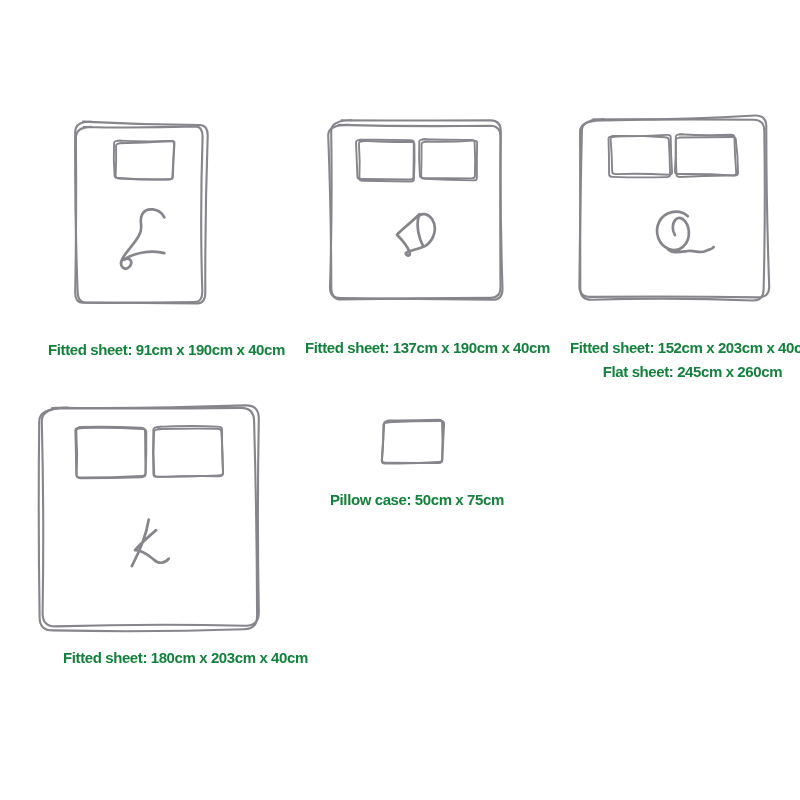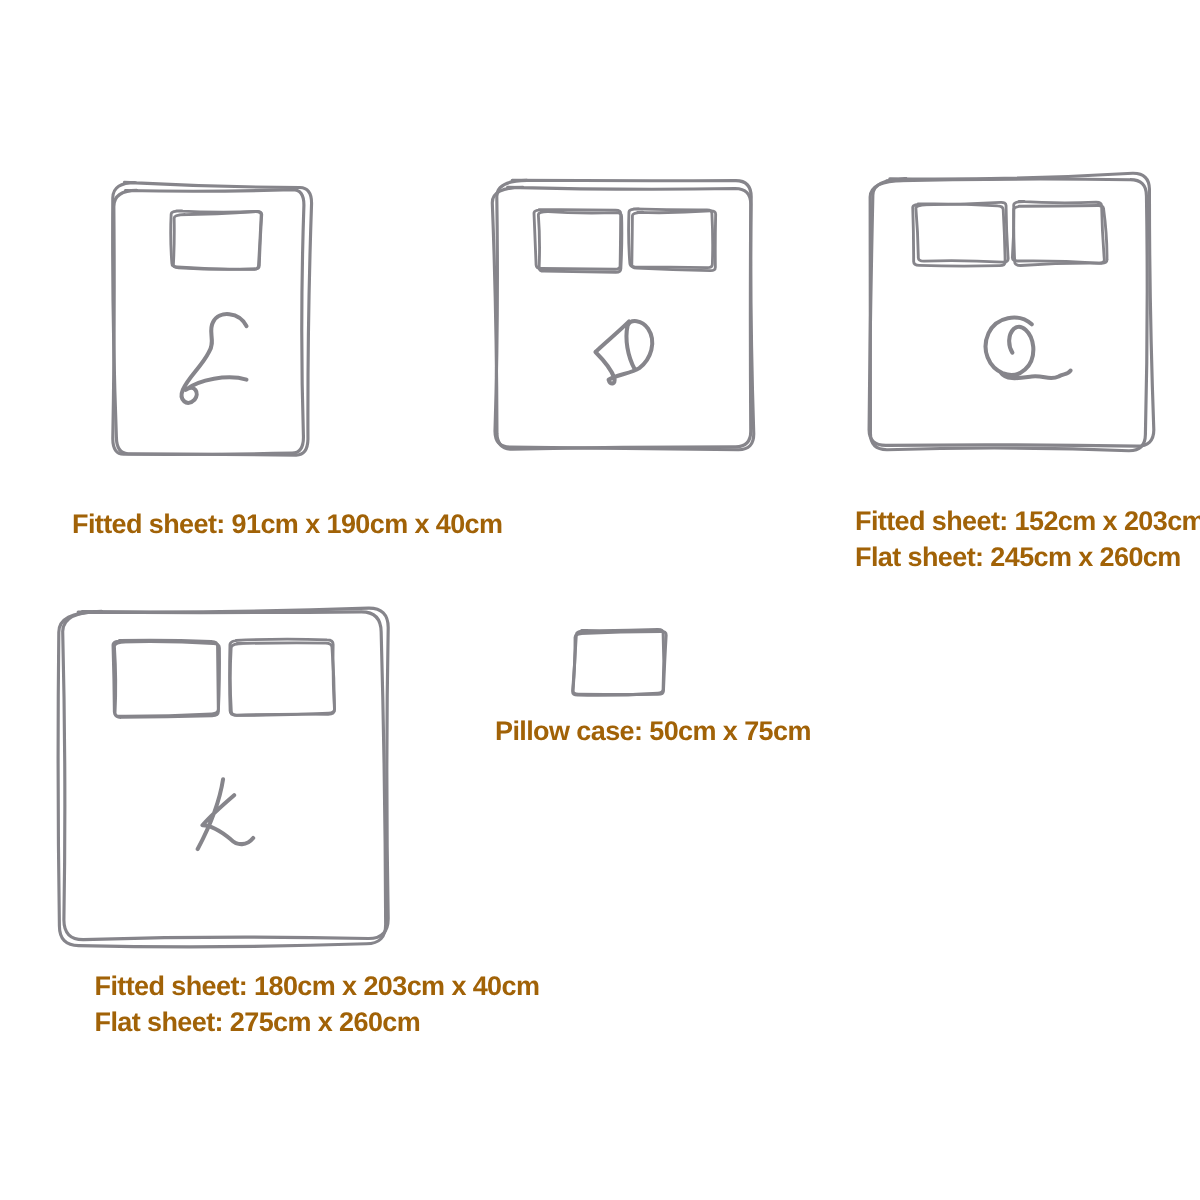--- a/index.html
+++ b/index.html
@@ -4,26 +4,27 @@
 <style>
   html,body{margin:0;padding:0}
   body{
     width:800px;height:800px;position:relative;overflow:hidden;
     background:#ffffff;
     font-family:"Liberation Sans",sans-serif;
   }
   .bed-svg{position:absolute;display:block}
   .caption{
     position:absolute;
-    color:#a16207;
-    font-size:18px;
+    color:#15803d;
+    font-size:15px;
     font-weight:600;
     line-height:23.5px;
     letter-spacing:-0.4px;
     white-space:nowrap;
+    text-align:center;
   }
   .caption div{white-space:nowrap}
 </style>
 </head>
 <body>
 
 <div>
 
   <svg class="bed-svg" id="bed-single" style="left:73px;top:118px" width="138" height="193" viewBox="0 0 138 193">
       <path d="M 10.0 3.6 Q 68.8 6.7 126.9 7.0 Q 134.9 7.2 134.7 17.9 Q 132.0 94.2 132.3 174.7 Q 132.1 185.4 124.5 185.4 Q 70.0 185.0 12.4 184.5 Q 4.8 184.4 4.6 173.6 Q 1.6 93.1 2.2 14.2 Q 2.1 3.4 18.0 3.8" fill="none" stroke="#86858b" stroke-width="2.1" stroke-linecap="round" stroke-linejoin="round"></path>
@@ -39,20 +40,21 @@
   <svg class="bed-svg" id="bed-double" style="left:325px;top:117px" width="182" height="190" viewBox="0 0 182 190">
       <path d="M 16.5 3.2 Q 89.6 3.7 165.6 3.4 Q 175.7 3.4 175.8 14.2 Q 174.8 90.7 177.5 172.1 Q 177.6 182.9 167.2 182.8 Q 92.5 181.8 15.3 181.1 Q 4.9 181.0 5.0 170.3 Q 7.4 94.4 6.2 13.9 Q 6.3 3.2 26.7 3.3" fill="none" stroke="#86858b" stroke-width="2.1" stroke-linecap="round" stroke-linejoin="round"></path>
       <path d="M 13.4 7.9 Q 91.9 9.9 165.1 8.7 Q 175.5 8.8 175.5 19.1 Q 175.0 96.1 175.5 170.5 Q 175.5 180.8 165.4 180.9 Q 89.0 180.9 16.7 182.5 Q 6.6 182.6 6.3 172.1 Q 6.1 92.2 3.2 18.3 Q 3.0 7.8 23.7 7.9" fill="none" stroke="#86858b" stroke-width="2.1" stroke-linecap="round" stroke-linejoin="round"></path>
       <path d="M 34.4 22.8 Q 58.7 22.6 85.4 23.1 Q 88.8 23.1 88.8 25.5 Q 88.7 43.8 88.4 60.2 Q 88.3 62.6 85.0 62.5 Q 60.2 62.2 35.9 62.0 Q 32.5 62.0 32.4 59.6 Q 31.7 42.6 31.0 25.1 Q 30.9 22.7 37.9 22.8" fill="none" stroke="#86858b" stroke-width="1.9" stroke-linecap="round" stroke-linejoin="round"></path>
       <path d="M 37.2 23.9 Q 62.2 25.6 86.1 24.7 Q 89.4 24.8 89.4 27.2 Q 89.9 43.4 88.9 62.1 Q 88.8 64.5 85.6 64.5 Q 60.4 64.2 37.7 63.8 Q 34.5 63.8 34.4 61.4 Q 35.2 43.4 33.9 26.3 Q 33.9 23.9 40.5 24.0" fill="none" stroke="#86858b" stroke-width="1.9" stroke-linecap="round" stroke-linejoin="round"></path>
       <path d="M 97.6 22.3 Q 123.2 23.0 146.3 22.9 Q 149.6 22.9 149.6 25.3 Q 150.5 43.0 149.9 59.1 Q 149.9 61.4 146.6 61.4 Q 121.2 60.9 98.2 60.9 Q 94.9 60.8 94.9 58.5 Q 93.6 42.1 94.3 24.5 Q 94.3 22.2 100.9 22.3" fill="none" stroke="#86858b" stroke-width="1.9" stroke-linecap="round" stroke-linejoin="round"></path>
       <path d="M 100.0 24.6 Q 124.7 25.3 148.8 23.6 Q 152.1 23.5 152.1 25.9 Q 151.7 43.8 151.9 61.1 Q 151.9 63.5 148.5 63.4 Q 123.0 63.0 99.5 61.8 Q 96.2 61.7 96.2 59.5 Q 96.5 42.5 96.6 26.9 Q 96.6 24.7 103.3 24.5" fill="none" stroke="#86858b" stroke-width="1.9" stroke-linecap="round" stroke-linejoin="round"></path>
       <path d="M36 14 C29 21 18 30 13 35 C18 40 24 47 26 53 C27 57 23 58 22 54 C28 50 37 50 43 46 C51 40 55 28 49 19 C45 13 37 12 35 17 C33 26 35 38 40 47" transform="translate(59.3 83.6) scale(0.974)" fill="none" stroke="#86858b" stroke-width="2.77" stroke-linecap="round" stroke-linejoin="round"></path>
     </svg>
   <div class="caption" style="left:305px;top:336px">
+    <div>Fitted sheet: 137cm x 190cm x 40cm</div>
   </div>
 
   <svg class="bed-svg" id="bed-queen" style="left:574px;top:113px" width="198" height="194" viewBox="0 0 198 194">
       <path d="M 17.2 7.6 Q 100.7 5.6 179.3 6.8 Q 190.3 6.7 190.3 17.6 Q 191.6 98.6 189.6 176.7 Q 189.5 187.6 178.5 187.5 Q 98.9 184.2 17.3 186.8 Q 6.3 186.7 6.3 176.0 Q 6.0 96.0 6.1 18.4 Q 6.1 7.6 28.2 7.5" fill="none" stroke="#86858b" stroke-width="2.1" stroke-linecap="round" stroke-linejoin="round"></path>
       <path d="M 19.2 6.2 Q 99.9 7.3 181.1 2.5 Q 192.1 2.3 192.3 13.2 Q 192.2 90.8 195.2 173.5 Q 195.3 184.4 183.9 184.4 Q 102.4 183.0 16.6 183.9 Q 5.2 183.9 5.4 173.2 Q 6.1 98.1 7.9 17.1 Q 8.1 6.5 30.2 6.0" fill="none" stroke="#86858b" stroke-width="2.1" stroke-linecap="round" stroke-linejoin="round"></path>
       <path d="M 38.1 23.0 Q 65.0 22.6 91.1 24.2 Q 94.7 24.3 94.8 26.7 Q 95.8 44.4 96.1 61.7 Q 96.2 64.1 92.5 64.1 Q 65.1 64.8 38.8 63.9 Q 35.2 63.9 35.1 61.4 Q 35.1 42.1 34.5 25.4 Q 34.5 23.0 41.7 23.1" fill="none" stroke="#86858b" stroke-width="1.9" stroke-linecap="round" stroke-linejoin="round"></path>
       <path d="M 40.1 23.6 Q 66.1 23.4 93.0 21.9 Q 96.6 21.7 96.7 24.1 Q 96.9 42.2 98.1 59.4 Q 98.2 61.8 94.6 61.8 Q 67.0 60.2 41.9 61.1 Q 38.3 61.1 38.2 58.8 Q 38.0 42.4 36.6 25.9 Q 36.5 23.7 43.7 23.5" fill="none" stroke="#86858b" stroke-width="1.9" stroke-linecap="round" stroke-linejoin="round"></path>
       <path d="M 105.4 24.5 Q 132.7 24.4 158.0 24.0 Q 161.6 23.9 161.7 26.2 Q 164.1 43.8 164.0 60.1 Q 164.1 62.4 160.4 62.5 Q 133.5 62.2 106.3 64.0 Q 102.6 64.0 102.5 61.7 Q 101.6 44.3 101.8 26.9 Q 101.8 24.5 109.0 24.4" fill="none" stroke="#86858b" stroke-width="1.9" stroke-linecap="round" stroke-linejoin="round"></path>
       <path d="M 105.3 21.3 Q 130.5 22.8 156.8 21.8 Q 160.3 21.8 160.4 24.2 Q 160.8 42.7 162.2 60.0 Q 162.3 62.5 158.6 62.4 Q 132.3 60.6 104.5 61.0 Q 100.8 60.9 100.9 58.6 Q 102.1 42.3 101.8 23.7 Q 101.8 21.3 108.8 21.3" fill="none" stroke="#86858b" stroke-width="1.9" stroke-linecap="round" stroke-linejoin="round"></path>
       <path d="M45 15 C36 7 21 10 16 21 C11 32 16 44 26 48 C37 52 47 43 46 30 C45 20 38 14 33 18 C29 22 29 29 32 34 M24 47 C28 53 37 51 45 50 C53 49 57 53 63 50 C66 48 69 49 71 46" transform="translate(69.1 88.3) scale(0.994)" fill="none" stroke="#86858b" stroke-width="2.72" stroke-linecap="round" stroke-linejoin="round"></path>
@@ -66,24 +68,23 @@
       <path d="M 16.1 8.1 Q 108.3 8.8 205.0 7.9 Q 217.9 7.9 218.1 21.2 Q 220.8 119.1 221.1 215.9 Q 221.3 229.1 208.3 229.2 Q 111.2 232.5 16.6 230.4 Q 3.6 230.5 3.6 217.2 Q 2.1 120.7 3.2 21.5 Q 3.2 8.1 29.0 8.1" fill="none" stroke="#86858b" stroke-width="2.1" stroke-linecap="round" stroke-linejoin="round"></path>
       <path d="M 18.8 7.7 Q 111.6 8.8 209.7 5.4 Q 222.8 5.2 222.8 18.4 Q 221.0 115.6 222.8 212.4 Q 222.8 225.6 209.8 225.7 Q 114.7 223.5 19.6 226.4 Q 6.6 226.5 6.6 213.4 Q 8.2 118.4 5.8 21.0 Q 5.8 7.9 31.8 7.5" fill="none" stroke="#86858b" stroke-width="2.1" stroke-linecap="round" stroke-linejoin="round"></path>
       <path d="M 43.5 27.0 Q 74.3 26.4 104.8 27.6 Q 109.0 27.7 109.0 30.6 Q 109.3 51.2 109.5 72.9 Q 109.5 75.8 105.3 75.9 Q 75.0 77.6 44.4 77.5 Q 40.3 77.7 40.2 74.6 Q 40.0 52.6 39.3 30.0 Q 39.3 27.0 47.6 27.1" fill="none" stroke="#86858b" stroke-width="1.9" stroke-linecap="round" stroke-linejoin="round"></path>
       <path d="M 44.4 28.0 Q 76.5 27.2 106.2 29.0 Q 110.4 29.1 110.3 32.0 Q 110.6 52.0 109.6 74.3 Q 109.6 77.1 105.4 77.2 Q 75.6 78.1 44.8 78.3 Q 40.7 78.4 40.7 75.3 Q 41.8 53.8 40.3 31.0 Q 40.2 27.9 48.7 28.1" fill="none" stroke="#86858b" stroke-width="1.9" stroke-linecap="round" stroke-linejoin="round"></path>
       <path d="M 122.1 29.0 Q 152.4 28.4 181.1 28.7 Q 185.1 28.7 185.3 31.5 Q 186.9 51.5 187.0 72.5 Q 187.2 75.3 183.0 75.4 Q 153.3 77.1 122.3 76.8 Q 118.2 76.9 118.2 74.0 Q 116.9 53.2 118.1 31.9 Q 118.1 29.0 126.1 29.0" fill="none" stroke="#86858b" stroke-width="1.9" stroke-linecap="round" stroke-linejoin="round"></path>
       <path d="M 121.4 26.9 Q 152.6 25.4 182.0 26.6 Q 186.1 26.6 186.1 29.6 Q 185.7 51.7 187.0 73.2 Q 187.0 76.2 182.8 76.2 Q 152.7 75.7 121.6 76.9 Q 117.4 76.9 117.4 73.9 Q 116.7 53.0 117.3 29.9 Q 117.3 26.9 125.5 26.8" fill="none" stroke="#86858b" stroke-width="1.9" stroke-linecap="round" stroke-linejoin="round"></path>
       <path d="M44 13 C42 26 36 42 28 57 M51 23 C44 29 36 36 31 42 C36 42 43 46 49 51 C53 55 59 55 63 50" transform="translate(66.2 105.8) scale(1.057)" fill="none" stroke="#86858b" stroke-width="2.55" stroke-linecap="round" stroke-linejoin="round"></path>
     </svg>
   <div class="caption" style="left:63px;top:646px">
     <div>Fitted sheet: 180cm x 203cm x 40cm</div>
-    <div>Flat sheet: 275cm x 260cm</div>
   </div>
 
   <svg class="bed-svg" id="pillow-case-svg" style="left:378px;top:414px" width="72" height="54" viewBox="0 0 72 54">
       <path d="M 9.8 6.4 Q 35.6 6.7 60.6 5.7 Q 64.1 5.7 64.1 8.2 Q 65.0 26.4 64.1 45.5 Q 64.1 48.0 60.5 48.1 Q 34.6 50.0 7.3 49.4 Q 3.6 49.5 3.8 46.9 Q 5.1 28.8 6.2 9.0 Q 6.4 6.5 13.3 6.4" fill="none" stroke="#86858b" stroke-width="2" stroke-linecap="round" stroke-linejoin="round"></path>
       <path d="M 9.1 8.3 Q 35.9 7.1 62.6 7.0 Q 66.2 6.9 66.1 9.4 Q 65.1 26.3 64.3 46.4 Q 64.2 48.9 60.6 48.9 Q 34.0 49.0 7.6 48.8 Q 3.9 48.8 4.0 46.3 Q 5.5 27.3 5.4 10.8 Q 5.4 8.3 12.7 8.2" fill="none" stroke="#86858b" stroke-width="2" stroke-linecap="round" stroke-linejoin="round"></path>
     </svg>
-  <div class="caption" style="left:330px;top:476px">
+  <div class="caption" style="left:330px;top:488px">
     <div>Pillow case: 50cm x 75cm</div>
   </div>
 
 </div>
 
 </body></html>

